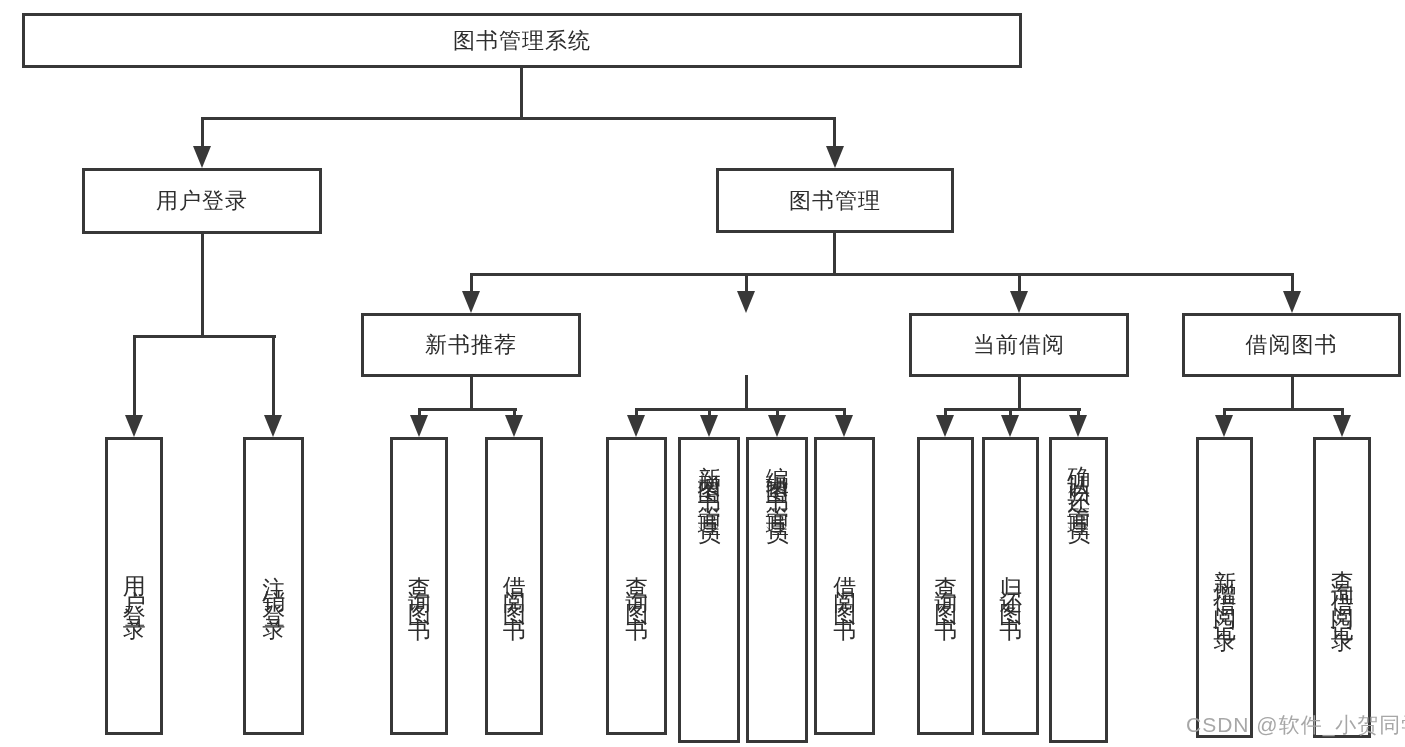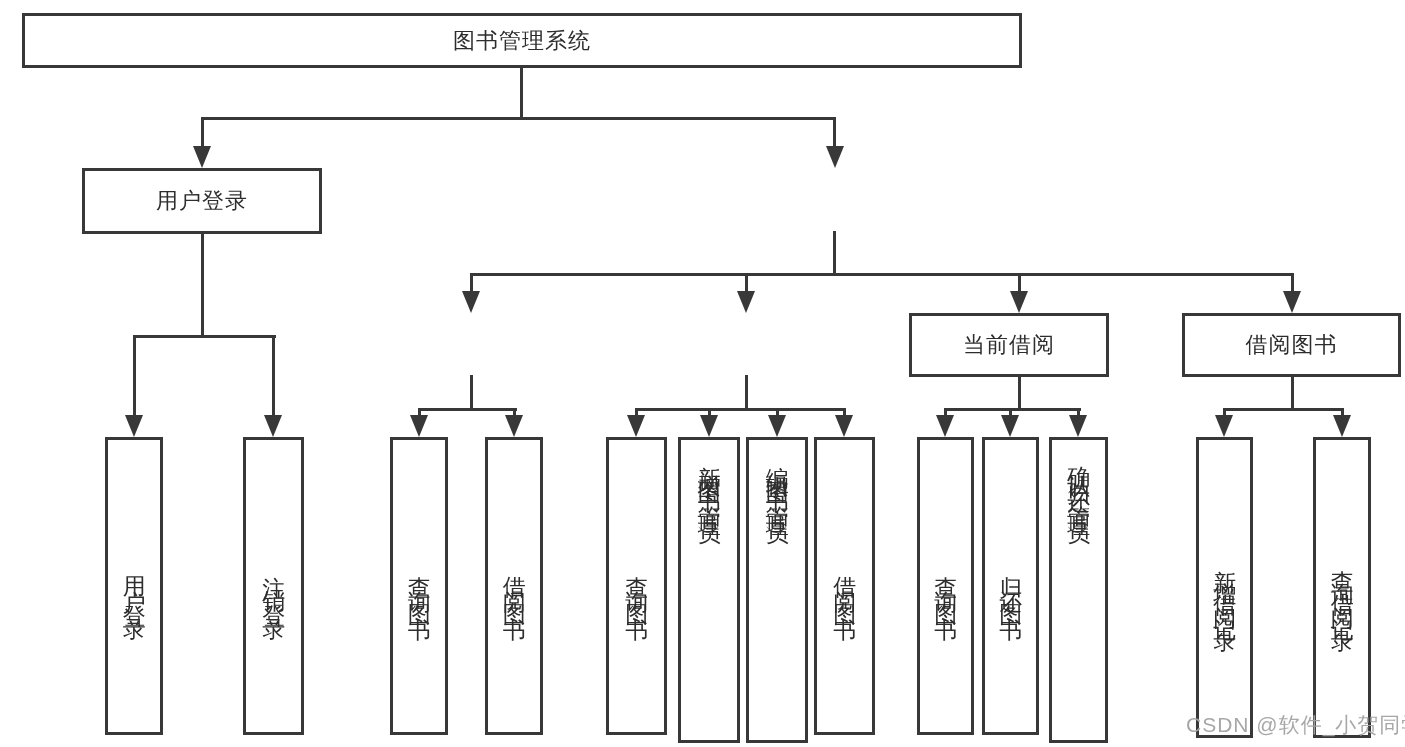--- a/index.html
+++ b/index.html
@@ -100,22 +100,28 @@
       <div class="arrow" style="left: 1333px; top: 415px;"></div>
     </div>
 
   <div class="box hbox" style="left:22px;top:13px;width:1000px;height:55px">
     <span>图书管理系统</span>
   </div>
 
   <div class="box hbox" style="left:82px;top:168px;width:240px;height:66px">
     <span>用户登录</span>
   </div>
+  <div class="box hbox" style="left:716px;top:168px;width:238px;height:65px">
+    <span>图书管理</span>
+  </div>
 
-  <div class="box hbox" style="left:909px;top:313px;width:200px;height:64px">
+  <div class="box hbox" style="left:361px;top:313px;width:220px;height:64px">
+    <span>新书推荐</span>
+  </div>
+  <div class="box hbox" style="left:909px;top:313px;width:220px;height:64px">
     <span>当前借阅</span>
   </div>
   <div class="box hbox" style="left:1182px;top:313px;width:219px;height:64px">
     <span>借阅图书</span>
   </div>
 
   <div class="box leaf" style="left:105px;top:437px;width:58px;height:298px">
     <span class="vtext">用户登录</span>
   </div>
   <div class="box leaf" style="left:243px;top:437px;width:61px;height:298px">

